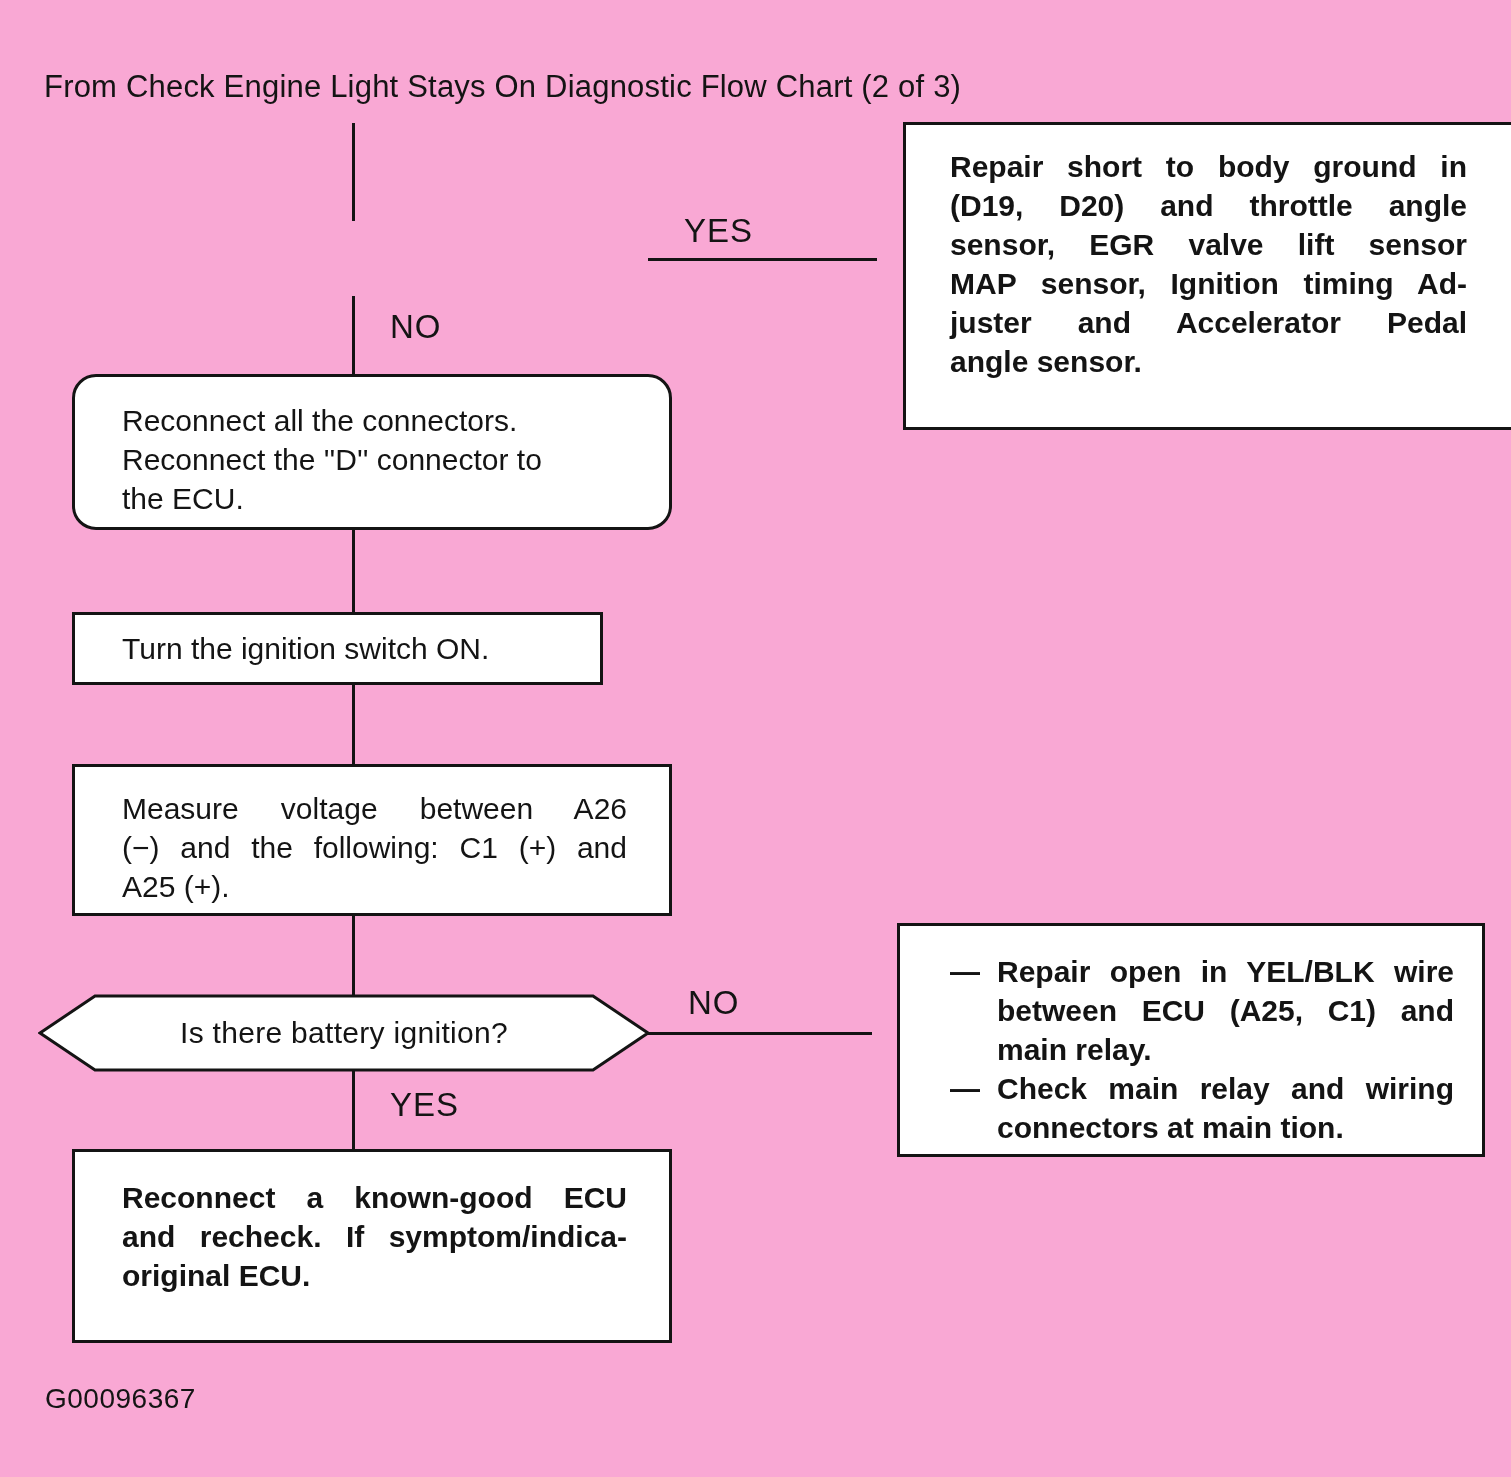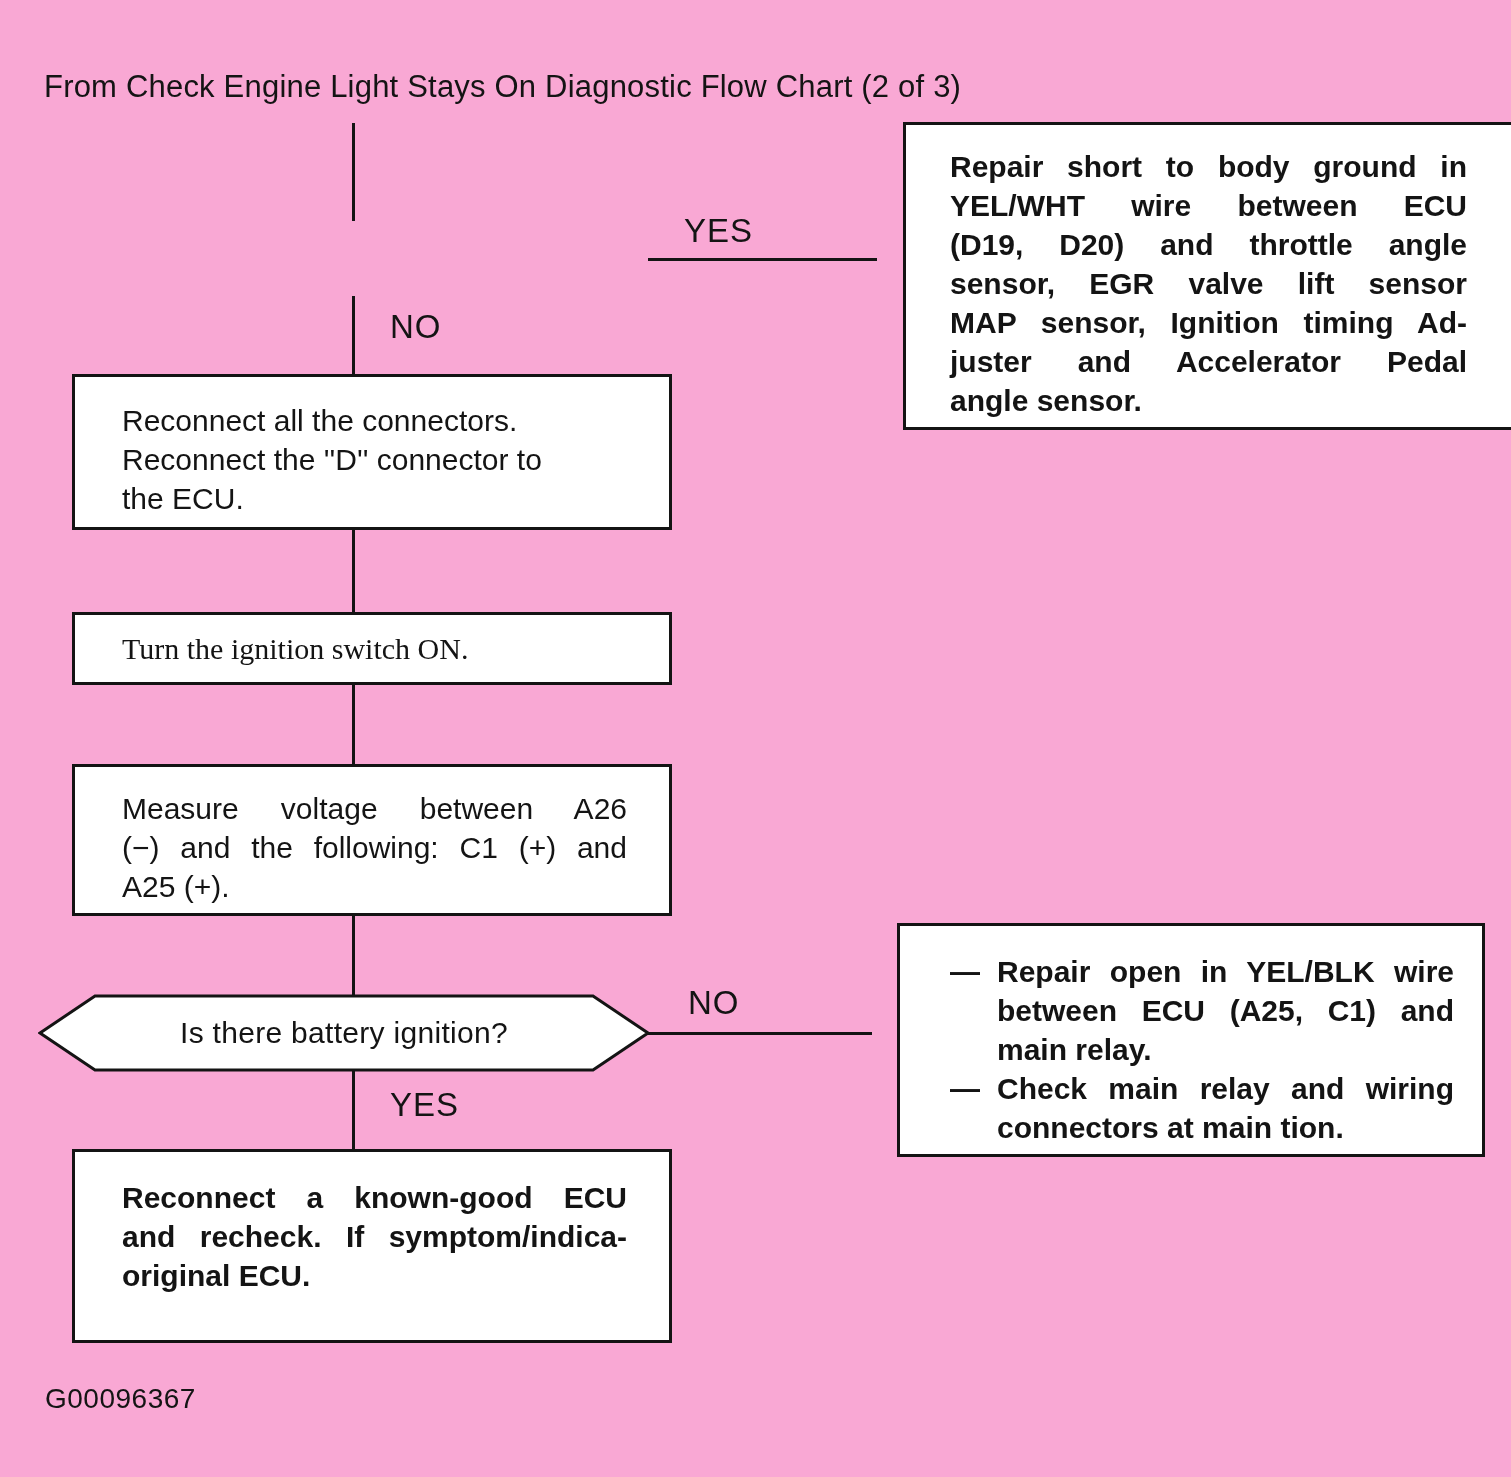--- a/index.html
+++ b/index.html
@@ -24,22 +24,22 @@
     position:absolute;inset:0;display:flex;align-items:center;justify-content:center;
     font-size:30px;letter-spacing:0.3px;
   }
   .edge-label{position:absolute;font-size:33px;letter-spacing:1px;white-space:nowrap;}
   .bullet-item{display:flex;align-items:flex-start;}
   .bullet-dash{flex:0 0 47px;}
   .bullet-text{flex:1 1 auto;}
   .figure-id{position:absolute;left:45px;top:1383px;font-size:28px;letter-spacing:0.5px;}
   
   .box-repair-short{left:876px;top:122px;width:615px;height:308px;padding:22px 48px 0 44px;}
-  .box-reconnect{left:45px;top:374px;width:600px;height:156px;padding:24px 24px 0 47px;}
-  .box-ignition{left:45px;top:612px;width:600px;height:73px;display:flex;align-items:center;padding-left:47px;font-family:Liberation Serif, serif;}
+  .box-reconnect{left:45px;top:374px;width:600px;height:156px;padding:24px 24px 0 47px;border-radius:24px;}
+  .box-ignition{left:45px;top:612px;width:531px;height:73px;display:flex;align-items:center;padding-left:47px;}
   .box-measure{left:45px;top:764px;width:600px;height:152px;padding:22px 42px 0 47px;}
   .box-repair-open{left:870px;top:923px;width:588px;height:234px;padding:26px 28px 0 50px;}
   .box-substitute{left:45px;top:1149px;width:600px;height:194px;padding:26px 42px 0 47px;}
 </style>
 </head>
 <body>
 
 <div class="canvas">
 
   <div class="title">From Check Engine Light Stays On Diagnostic Flow Chart (2 of 3)</div>
@@ -51,21 +51,20 @@
   <div class="vline" style="left:352px;top:914px;height:81px"></div>
   <div class="vline" style="left:352px;top:1070px;height:81px"></div>
   <div class="hline" style="left:648px;top:258px;width:229px"></div>
   <div class="hline" style="left:648px;top:1032px;width:224px"></div>
 
   <div class="edge-label" style="left:684px;top:212px">YES</div>
   <div class="edge-label" style="left:390px;top:308px">NO</div>
 
   <div class="box bold box-repair-short">
       <div class="jline">Repair short to body ground in</div>
-      <div class="jline">YEL/WHT wire between ECU</div>
       <div class="jline">(D19, D20) and throttle angle</div>
       <div class="jline">sensor, EGR valve lift sensor</div>
       <div class="jline">MAP sensor, Ignition timing Ad-</div>
       <div class="jline">juster and Accelerator Pedal</div>
       <div class="jline last">angle sensor.</div>
     </div>
 
   <div class="box preline box-reconnect">Reconnect all the connectors.
 Reconnect the ''D'' connector to
 the ECU.</div>

